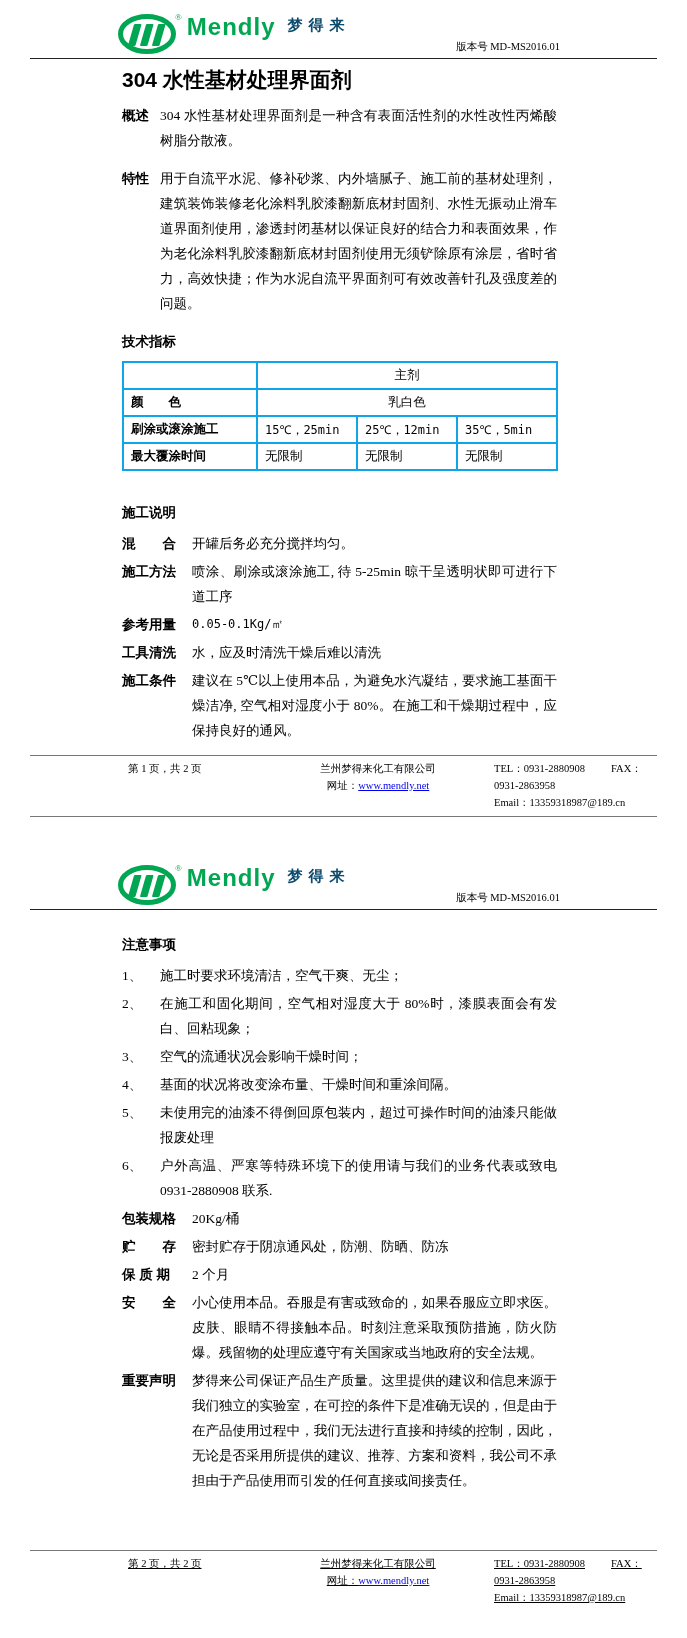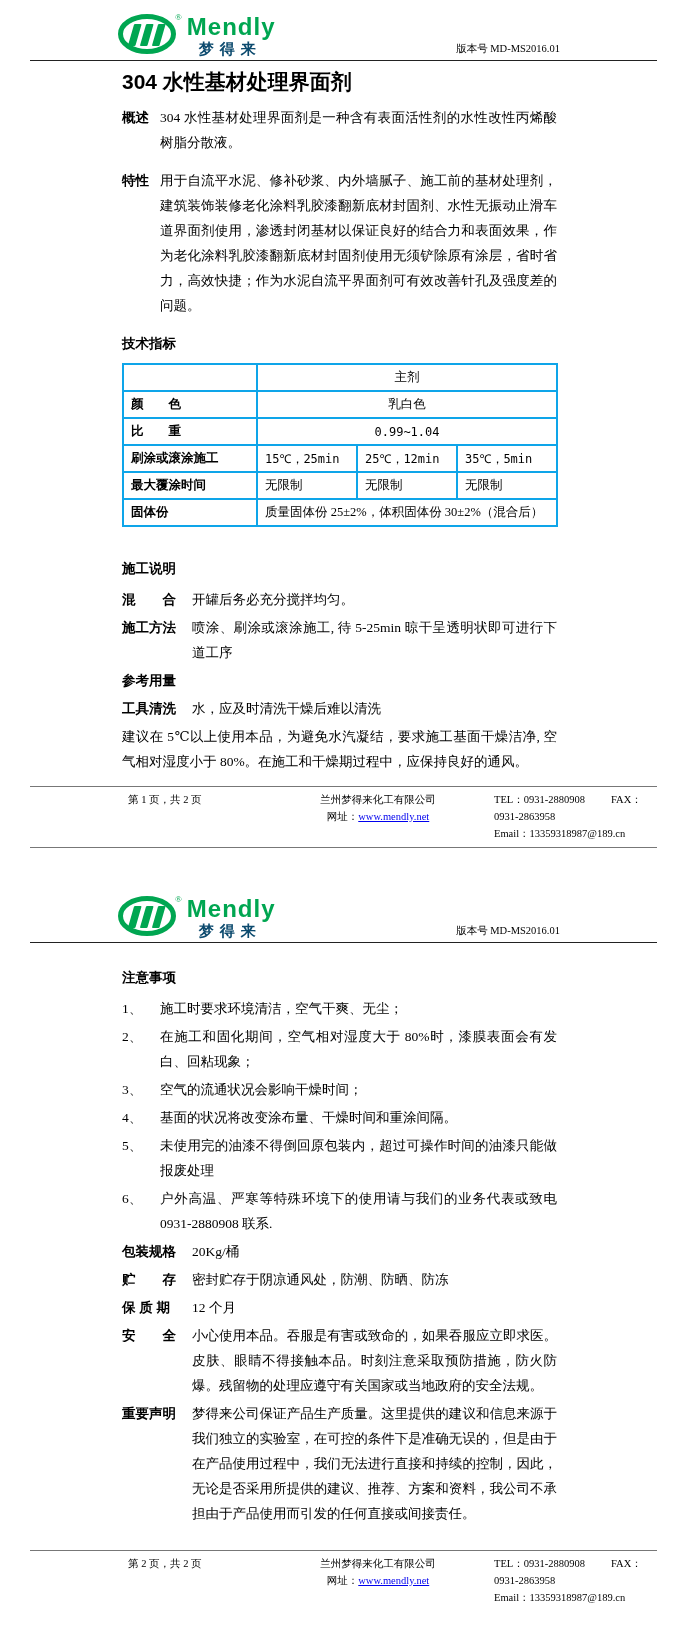--- a/index.html
+++ b/index.html
@@ -7,21 +7,21 @@
     width:687px;height:1638px;position:relative;overflow:hidden;
     background:#ffffff;color:#000;
     font-family:"Liberation Serif","DejaVu Serif",serif;
     font-size:13.5px;
   }
   
   .phead{display:flex;justify-content:space-between;align-items:flex-end;padding:14px 127px 4px 118px;}
   .phead.p2{padding-top:48px;}
   .logo{position:relative;display:flex;align-items:flex-start;}
   .logo svg{display:block;}
-  .logo-txt{display:flex;flex-direction:column;line-height:1;margin-left:4px;margin-top:1px;}
+  .logo-txt{display:flex;flex-direction:row;line-height:1;margin-left:4px;margin-top:1px;}
   .logo-name{font-family:"Liberation Sans","DejaVu Sans",sans-serif;font-weight:bold;color:#00a651;font-size:24px;letter-spacing:1px;}
   .logo-sub{font-family:"Liberation Sans","DejaVu Sans",sans-serif;font-weight:bold;color:#0c4a6e;font-size:15px;letter-spacing:6px;margin-top:2px;padding-left:12px;white-space:nowrap;}
   .reg{color:#00a651;font-size:9px;line-height:1;position:relative;top:-1px;left:-1px;}
   .version{font-size:10.5px;white-space:nowrap;}
   
   .rule{border-top:1px solid #222;margin:0 30px;height:0;}
   .rule.thin{border-top:1px solid #777;}
   
   .title{font-family:"Liberation Sans","DejaVu Sans",sans-serif;font-weight:bold;font-size:21px;margin:7px 130px 0 122px;}
   .sec{font-family:"Liberation Sans","DejaVu Sans",sans-serif;font-weight:bold;font-size:13.5px;margin:17px 130px 0 122px;}
@@ -44,21 +44,21 @@
   .ttable td.cen{text-align:center;}
   .monoish{font-family:"DejaVu Sans Mono",monospace;font-size:12px;}
   
   .footer{margin-top:12px;}
   .f-cols{display:flex;font-size:10.5px;padding:4px 22px 2px 128px;line-height:17px;}
   .f-page{width:150px;}
   .f-company{width:200px;text-align:center;}
   .f-contact{flex:1;padding-left:16px;}
   .f-contact .fx{margin-left:26px;}
   .link{color:#0000ee;text-decoration:underline;cursor:pointer;}
-  .abs-footer{position:absolute;left:0;right:0;top:1550px;margin-top:0;}
+  .abs-footer{position:absolute;left:0;right:0;top:1550px;margin-top:0;text-decoration:underline;}
   .divider{margin-top:3px;}
 </style>
 </head>
 <body>
 
 <div class="phead">
   <div class="logo">
     <svg width="58" height="40" viewBox="0 0 58 40">
       <ellipse cx="29" cy="20" rx="26.5" ry="17.5" fill="#ffffff" stroke="#00a651" stroke-width="5"></ellipse>
       <g fill="#00a651" transform="translate(29 21) skewX(-16)">
@@ -101,60 +101,54 @@
   <tbody>
       <tr>
     <td class="lab"></td>
     <td class="cen" colspan="3">主剂</td>
   </tr>
   <tr>
     <td class="lab">颜　　色</td>
     <td class="cen" colspan="3">乳白色</td>
   </tr>
   <tr>
-    <td class="lab">比　　重</td>
-    <td class="cen monoish" colspan="3">0.99~1.04</td>
-  </tr>
-  <tr>
     <td class="lab">刷涂或滚涂施工</td>
     <td class="monoish">15℃，25min</td>
     <td class="monoish">25℃，12min</td>
     <td class="monoish">35℃，5min</td>
   </tr>
   <tr>
     <td class="lab">最大覆涂时间</td>
     <td>无限制</td>
     <td>无限制</td>
     <td>无限制</td>
   </tr>
-  <tr>
-    <td class="lab">固体份</td>
-    <td colspan="3">质量固体份 25±2%，体积固体份 30±2%（混合后）</td>
-  </tr>
 </tbody>
   </table>
 
 <div class="sec gap-lg">施工说明</div>
 
 <div class="hang first">
   <span class="lb lb4">混　　合</span>
   <span class="tx">开罐后务必充分搅拌均匀。</span>
 </div>
 <div class="hang tight">
   <span class="lb lb4">施工方法</span>
   <span class="tx">喷涂、刷涂或滚涂施工, 待 5-25min 晾干呈透明状即可进行下道工序</span>
 </div>
 <div class="hang tight">
   <span class="lb lb4">参考用量</span>
+  <span class="tx monoish">0.05-0.1Kg/㎡</span>
 </div>
 <div class="hang tight">
   <span class="lb lb4">工具清洗</span>
   <span class="tx">水，应及时清洗干燥后难以清洗</span>
 </div>
 <div class="hang tight">
+  <span class="lb lb4">施工条件</span>
   <span class="tx">建议在 5℃以上使用本品，为避免水汽凝结，要求施工基面干燥洁净, 空气相对湿度小于 80%。在施工和干燥期过程中，应保持良好的通风。</span>
 </div>
 
 <div class="footer">
   <div class="rule thin"></div>
   <div class="f-cols">
     <div class="f-page">第 1 页，共 2 页</div>
     <div class="f-company">
       <div>兰州梦得来化工有限公司</div>
       <div>
@@ -221,21 +215,21 @@
 <div class="hang tight">
   <span class="lb lb4">包装规格</span>
   <span class="tx">20Kg/桶</span>
 </div>
 <div class="hang tight">
   <span class="lb lb4">贮　　存</span>
   <span class="tx">密封贮存于阴凉通风处，防潮、防晒、防冻</span>
 </div>
 <div class="hang tight">
   <span class="lb lb4">保 质 期</span>
-  <span class="tx">12 个月</span>
+  <span class="tx">2 个月</span>
 </div>
 <div class="hang tight">
   <span class="lb lb4">安　　全</span>
   <span class="tx">小心使用本品。吞服是有害或致命的，如果吞服应立即求医。皮肤、眼睛不得接触本品。时刻注意采取预防措施，防火防爆。残留物的处理应遵守有关国家或当地政府的安全法规。</span>
 </div>
 <div class="hang tight">
   <span class="lb lb4">重要声明</span>
   <span class="tx">梦得来公司保证产品生产质量。这里提供的建议和信息来源于我们独立的实验室，在可控的条件下是准确无误的，但是由于在产品使用过程中，我们无法进行直接和持续的控制，因此，无论是否采用所提供的建议、推荐、方案和资料，我公司不承担由于产品使用而引发的任何直接或间接责任。</span>
 </div>
 

